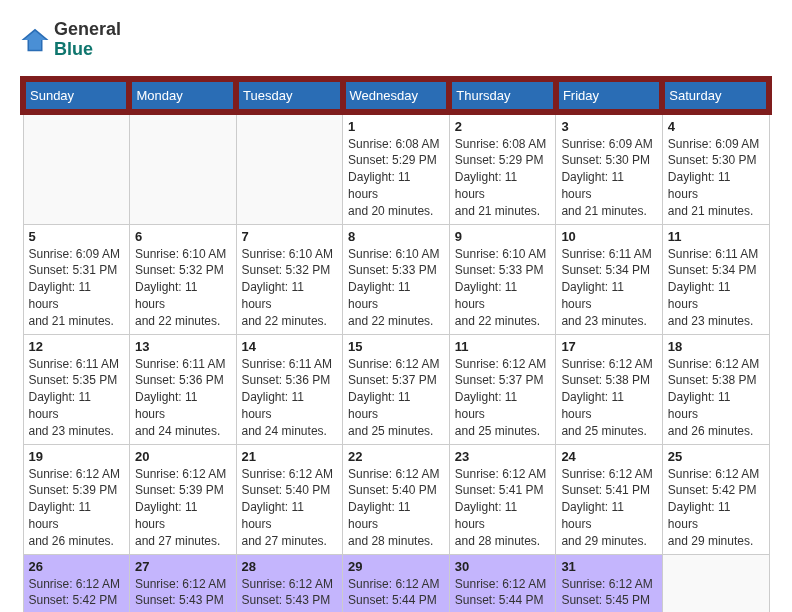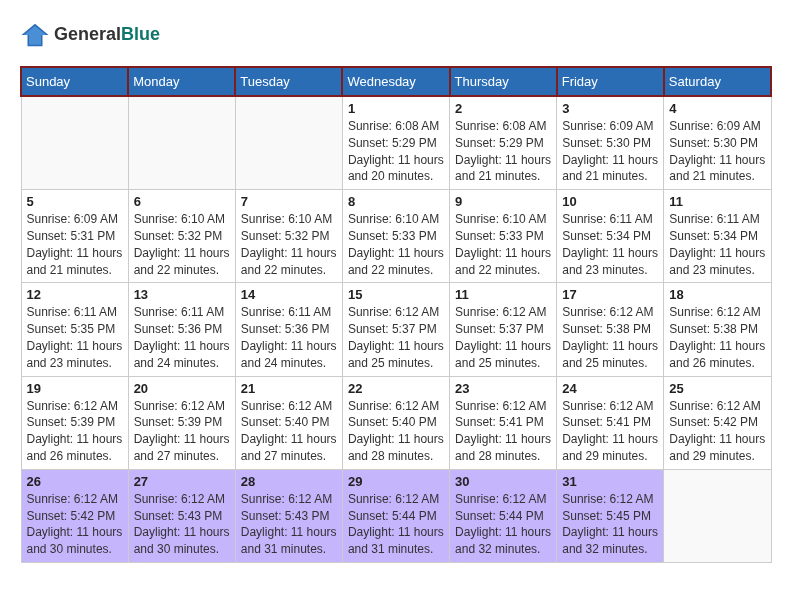--- a/index.html
+++ b/index.html
@@ -16,21 +16,21 @@
       align-items: flex-start;
       margin-bottom: 16px;
     }
     .logo {
       display: flex;
       align-items: center;
       gap: 4px;
     }
     .logo-text {
       display: flex;
-      flex-direction: row;
+      flex-direction: column;
       line-height: 1.1;
     }
     .logo-general {
       font-size: 18px;
       font-weight: bold;
       color: #333;
     }
     .logo-blue {
       font-size: 18px;
       font-weight: bold;
@@ -56,21 +56,21 @@
       width: 100%;
       border-collapse: collapse;
       border: 1px solid #ccc;
     }
     .calendar th {
       background: #2a6db5;
       color: #fff;
       font-size: 13px;
       padding: 6px 4px;
       text-align: left;
-      border: 2px solid #7f1d1d;
+      border: 6px solid #7f1d1d;
       font-weight: normal;
     }
     .calendar td {
       border: 1px solid #ccc;
       vertical-align: top;
       padding: 4px 5px;
       width: 107px;
       min-height: 80px;
       font-size: 10.5px;
       color: #333;

